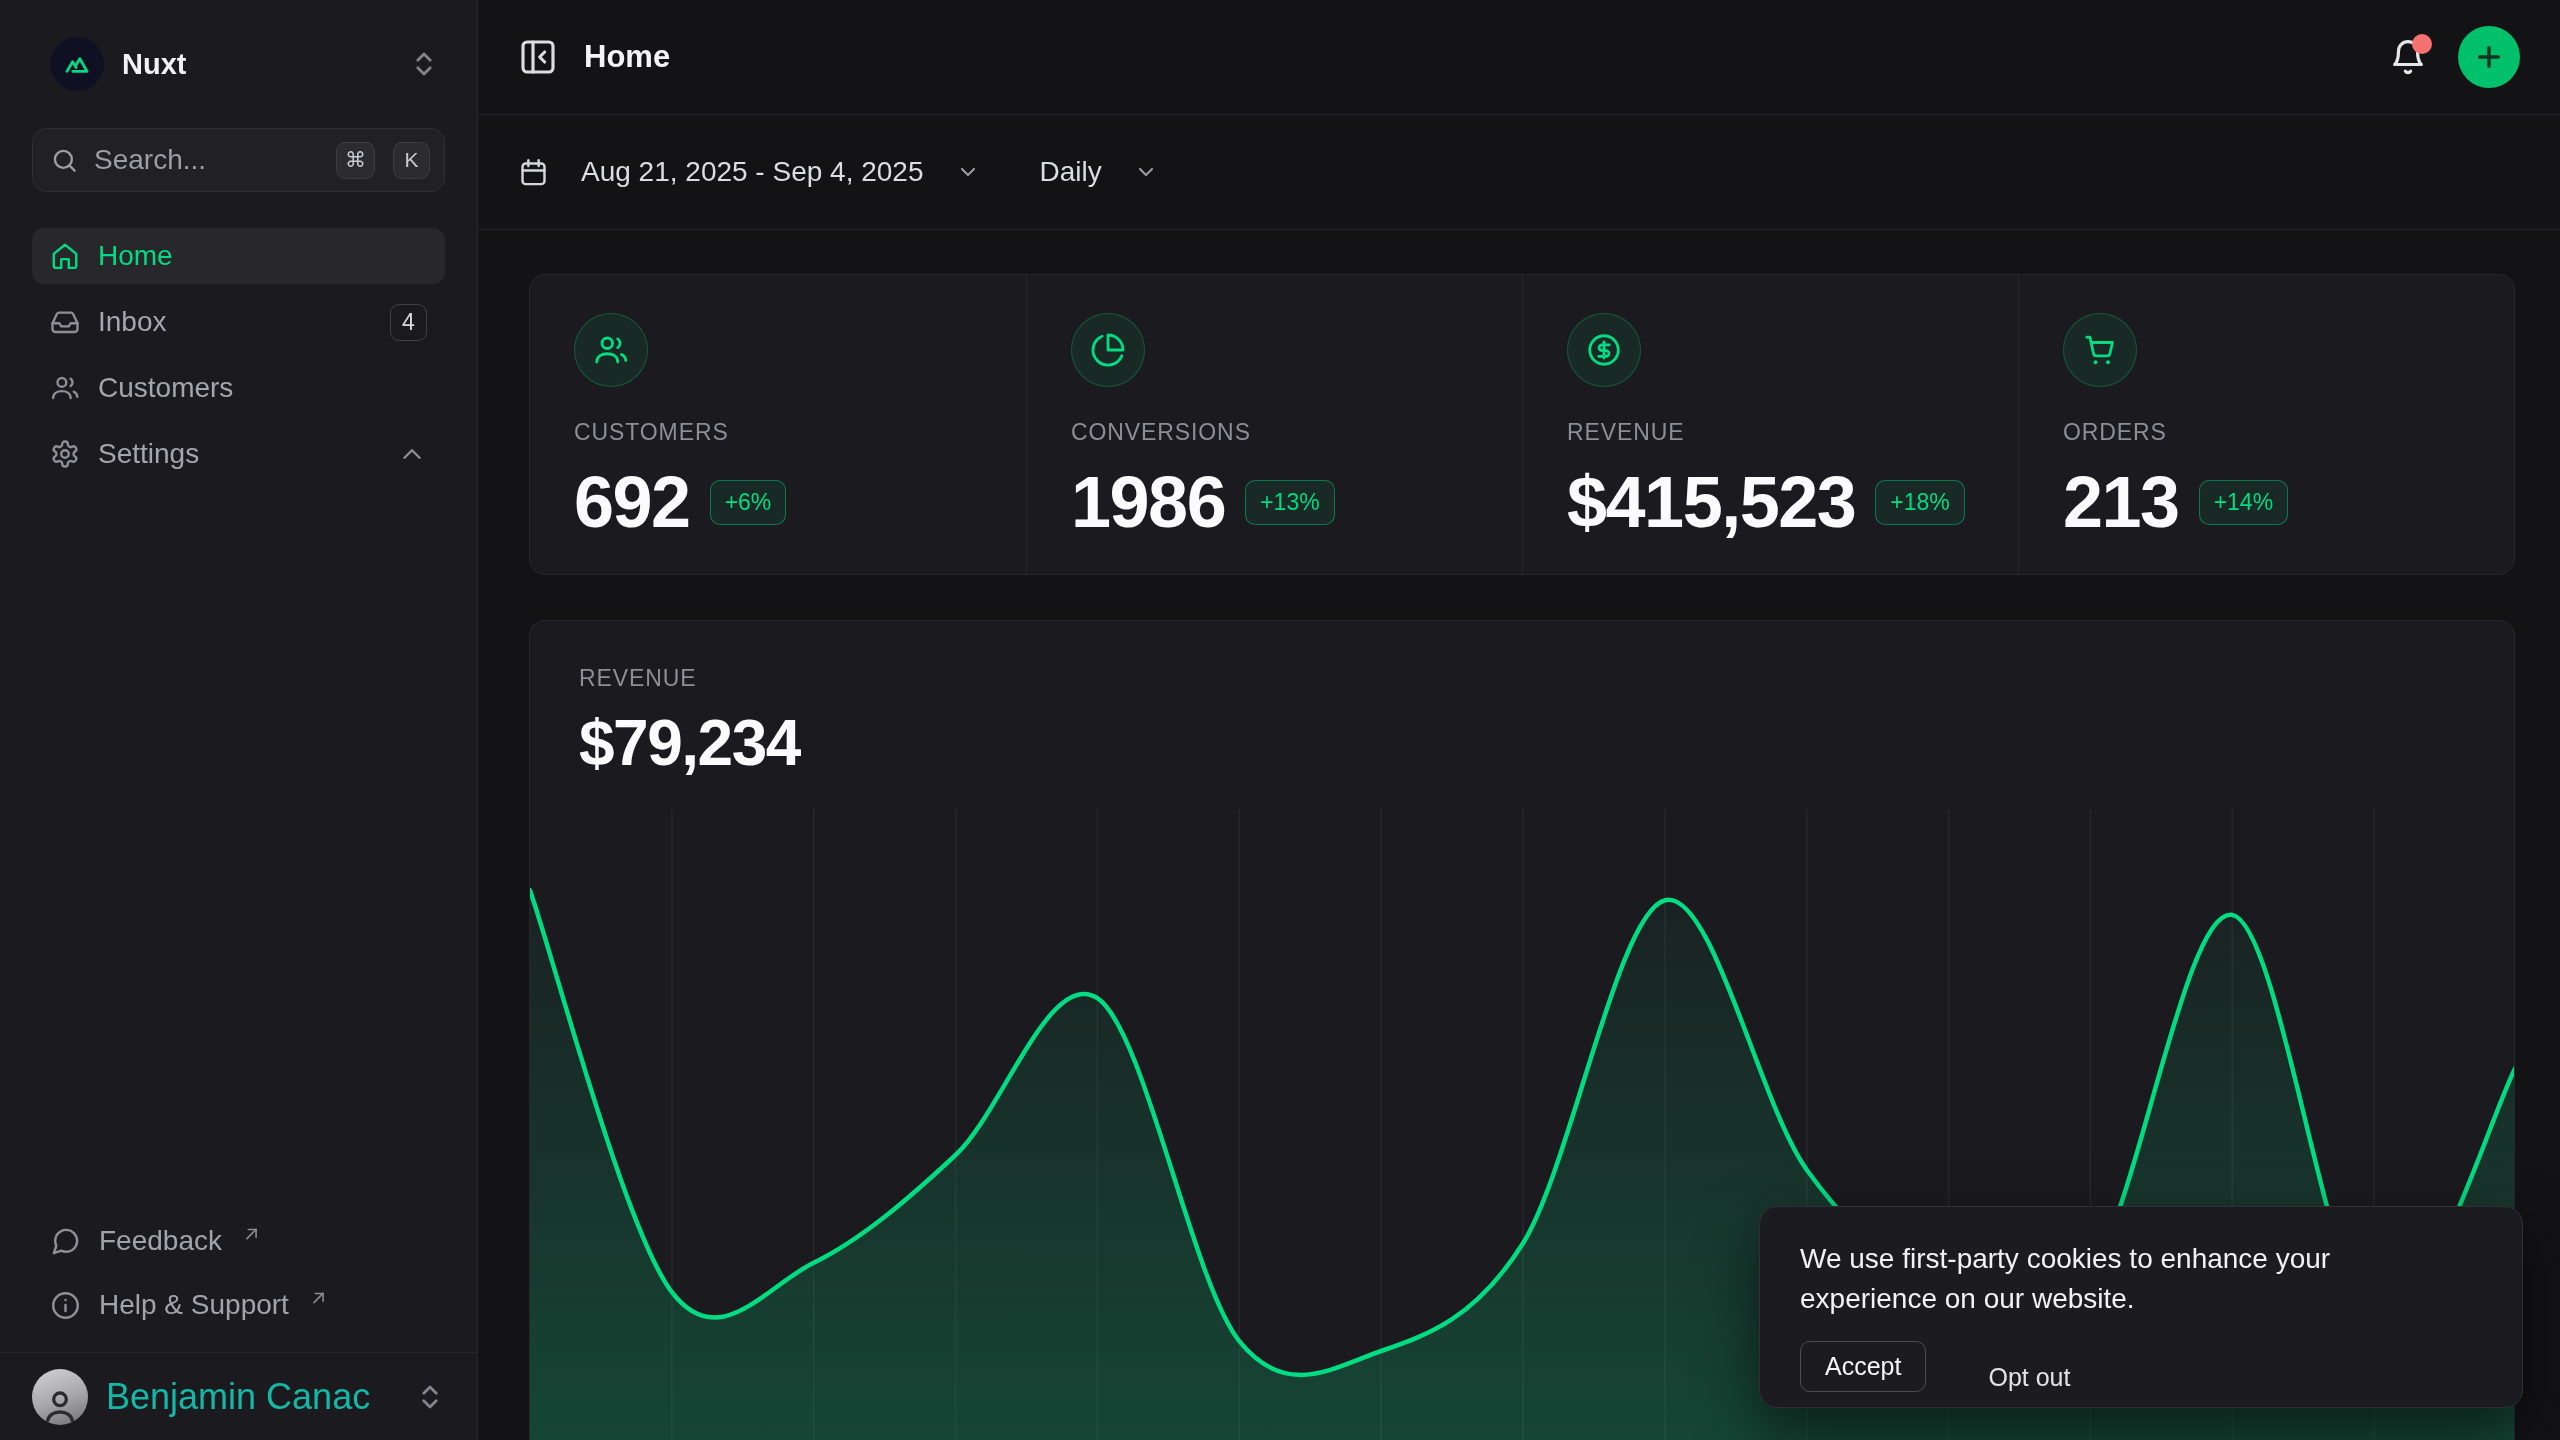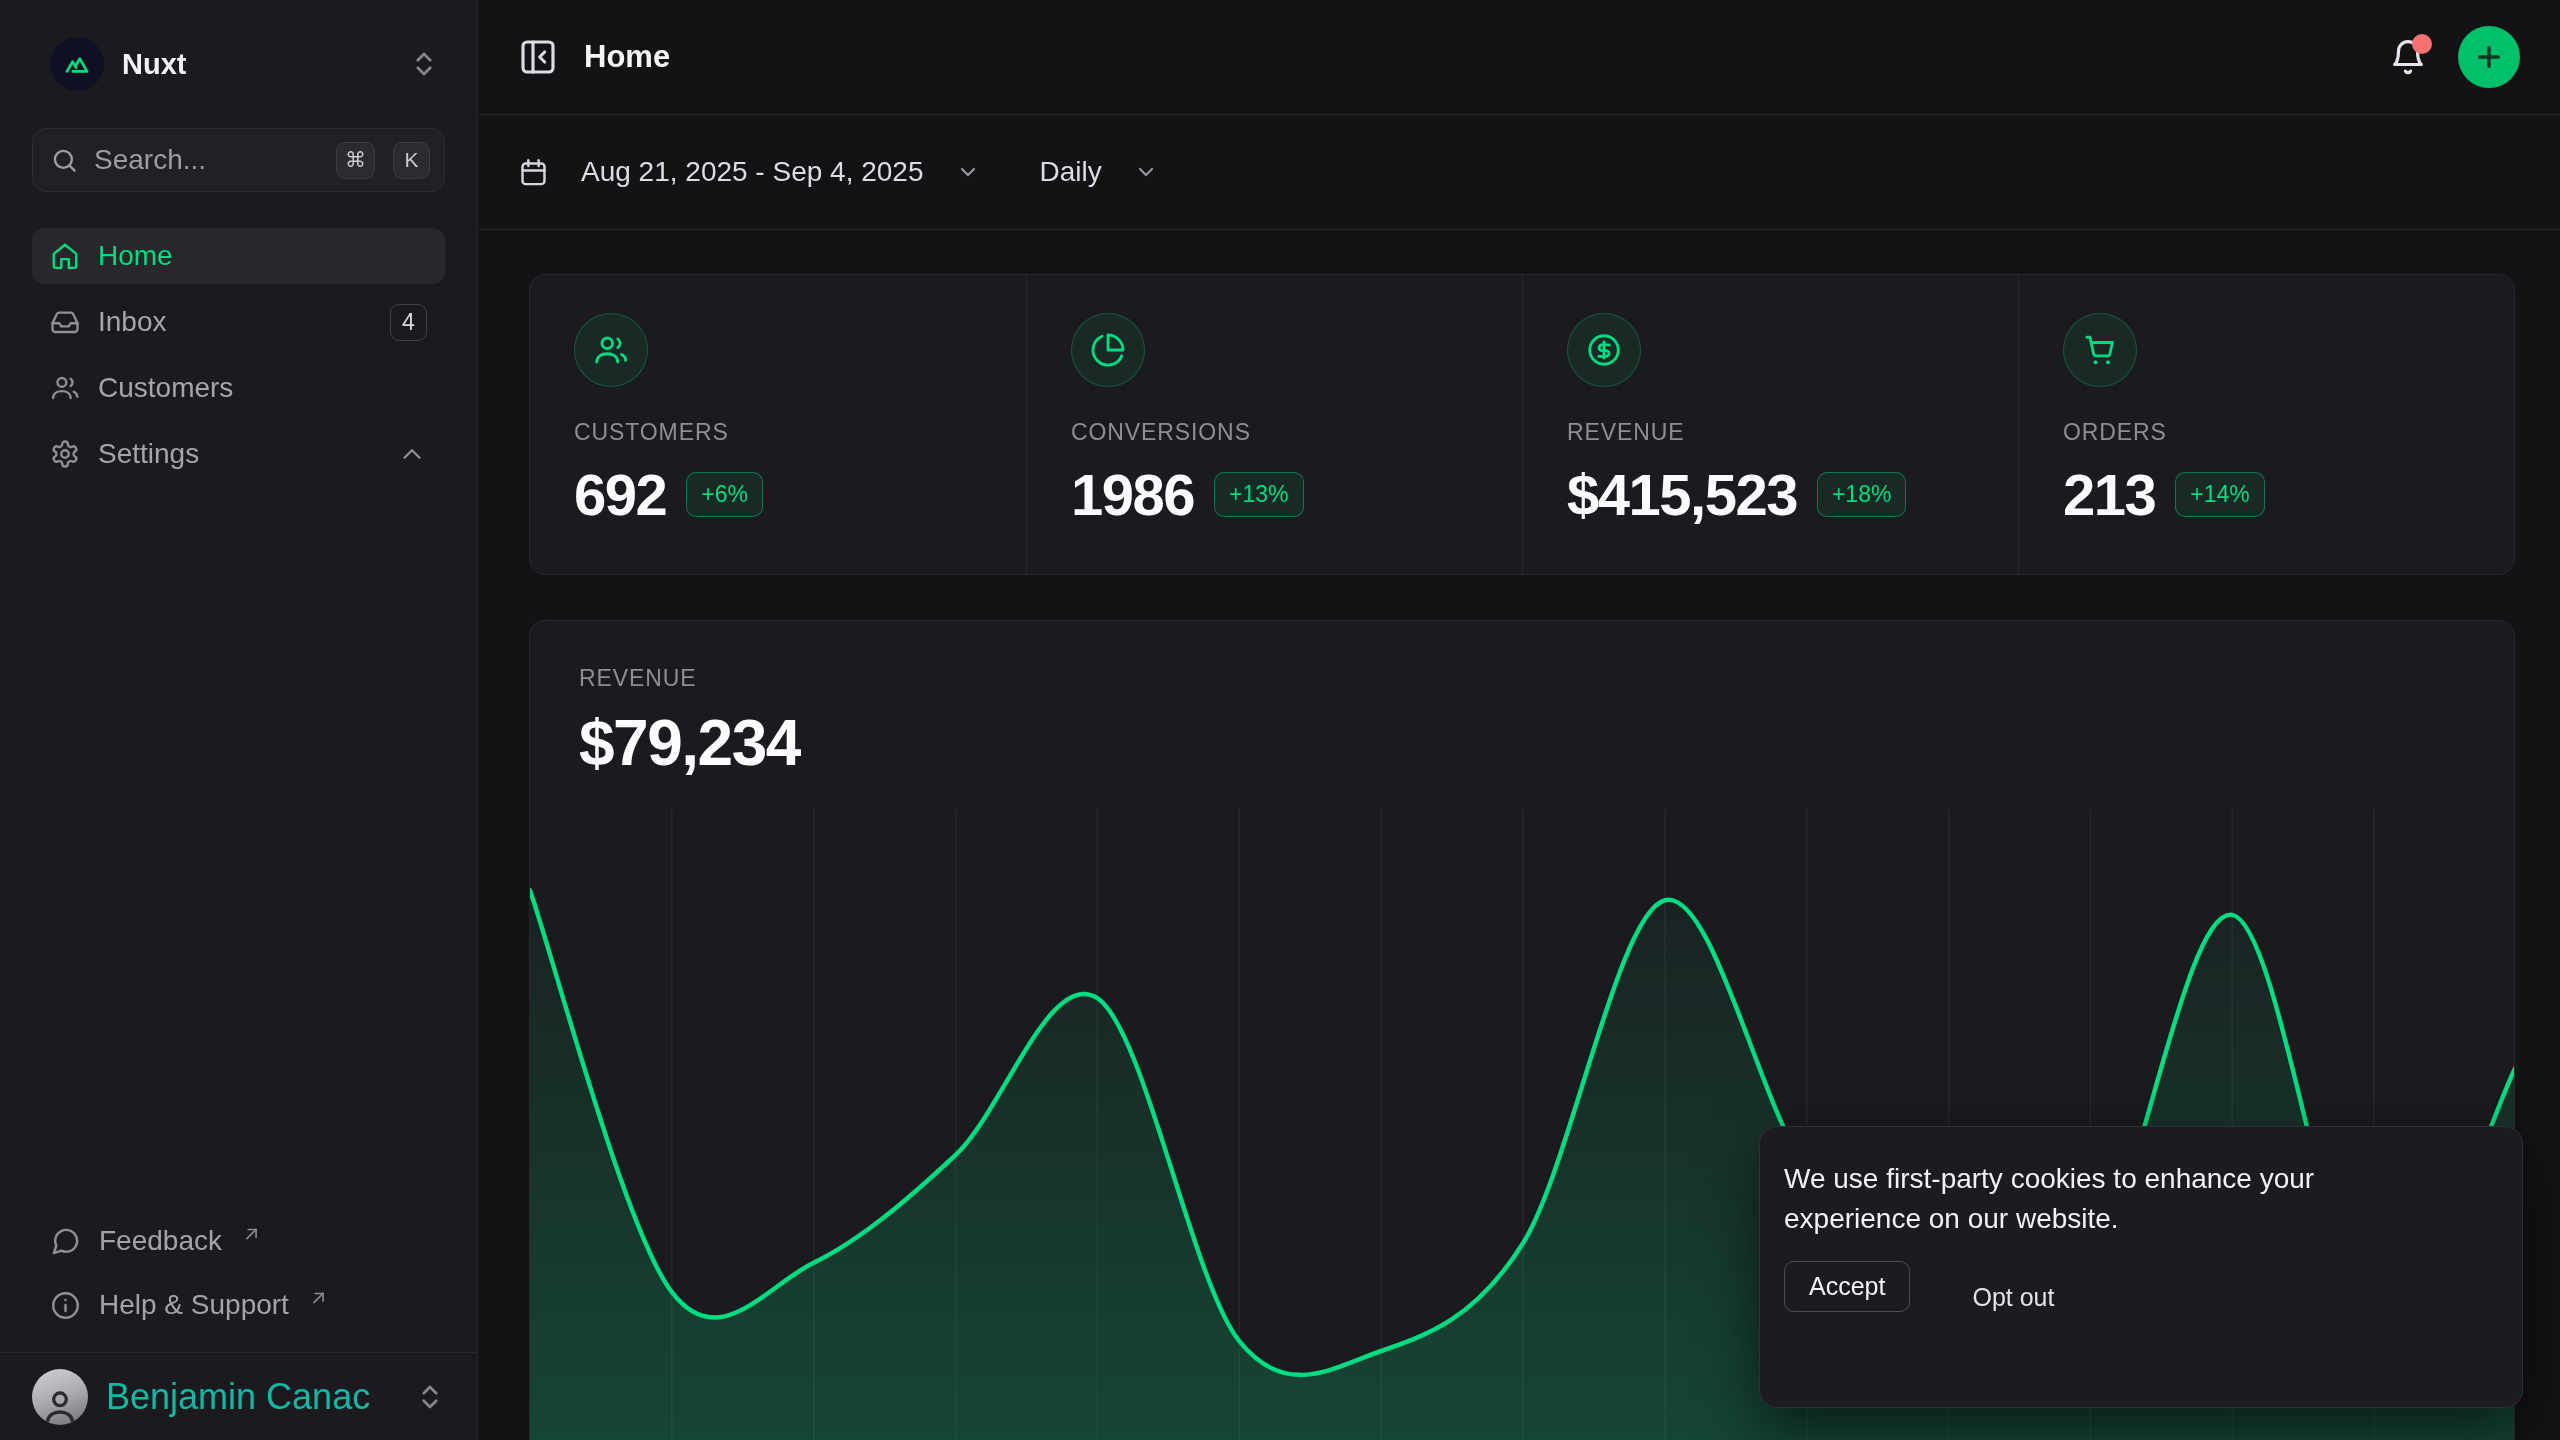--- a/index.html
+++ b/index.html
@@ -77,34 +77,34 @@
 
   .stats{display:grid;grid-template-columns:repeat(4,1fr);height:301px;background:#1b1b1f;
          border:1px solid #28282c;border-radius:16px;overflow:hidden;}
   .stat{padding:38px 44px;cursor:pointer;}
   .stat + .stat{border-left:1px solid #28282c;}
   .stat-icon{width:74px;height:74px;border-radius:50%;background:rgba(0,220,130,.07);
              border:1.5px solid rgba(0,220,130,.28);color:#00dc82;display:grid;place-items:center;}
   .stat-icon .icn{width:36px;height:36px;}
   .stat-label{margin-top:32px;font-size:23px;letter-spacing:.9px;color:#8e8e97;font-weight:500;}
   .stat-row{margin-top:15px;display:flex;align-items:center;gap:20px;}
-  .stat-value{font-size:58px;font-weight:700;color:#fbfbfd;letter-spacing:-1.5px;}
+  .stat-value{font-size:72px;font-weight:700;color:#fbfbfd;letter-spacing:-1.5px;}
   .delta{font-size:23px;color:#00dc82;background:rgba(0,220,130,.07);border:1.5px solid rgba(0,220,130,.45);
          border-radius:10px;padding:8px 14px;font-weight:500;}
 
   .rev-card{margin-top:45px;height:820px;background:#1b1b1f;border:1px solid #28282c;border-bottom:none;
             border-radius:16px 16px 0 0;position:relative;overflow:hidden;}
   .rev-head{padding:44px 0 0 49px;}
   .rev-label{font-size:23px;letter-spacing:.9px;color:#8e8e97;font-weight:500;}
   .rev-total{margin-top:14px;font-size:64px;font-weight:700;letter-spacing:-1.5px;color:#fcfcfe;}
   .chart{position:absolute;left:0;top:188px;width:1986px;height:632px;}
 
-  .cookie{position:absolute;right:37px;bottom:32px;width:764px;height:282px;background:#1c1c20;
+  .cookie{position:absolute;right:37px;bottom:32px;width:764px;height:202px;background:#1c1c20;
           border:1px solid #303036;border-radius:18px;box-shadow:0 24px 60px rgba(0,0,0,.55);
-          padding:32px 24px;z-index:5;}
+          padding:32px 40px;z-index:5;}
   .cookie-text{font-size:28px;line-height:1.42;color:#f2f2f5;width:610px;}
   .cookie-actions{margin-top:22px;display:flex;align-items:flex-end;gap:38px;}
   .accept{font-size:25px;color:#f4f4f7;background:transparent;border:1px solid #4c4c54;border-radius:10px;
           padding:10px 24px;cursor:pointer;font-family:inherit;}
   .optout{font-size:25px;color:#e2e2e8;background:none;border:none;cursor:pointer;font-family:inherit;padding:0;margin-left:24px;}
 </style>
 </head>
 <body>
 
 <div class="app">

